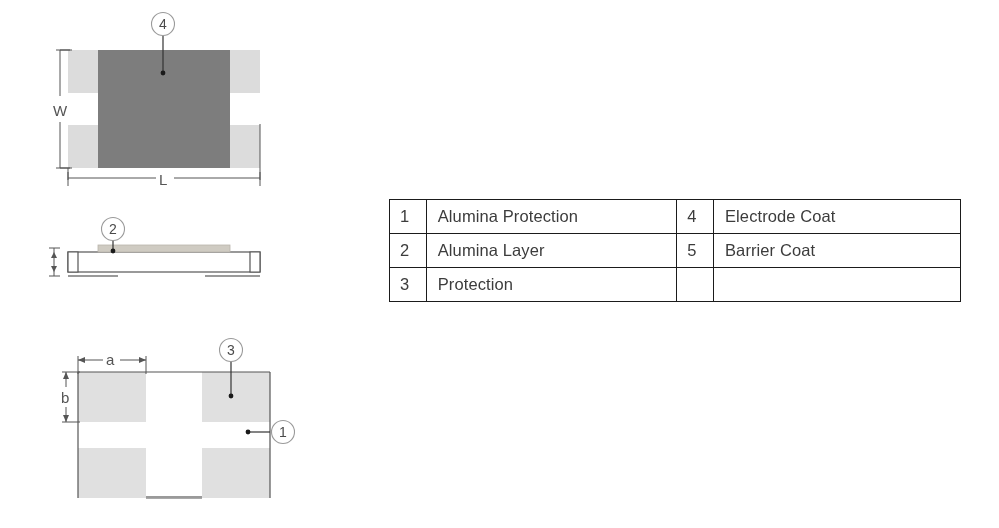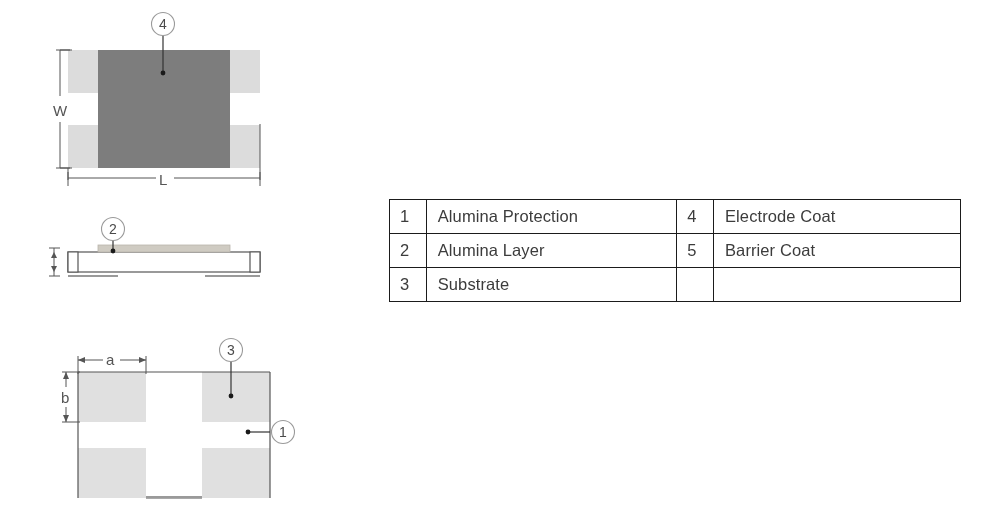--- a/index.html
+++ b/index.html
@@ -203,20 +203,20 @@
         <td class="name-cell">Electrode Coat</td>
       </tr>
       <tr>
         <td class="num-cell">2</td>
         <td class="name-cell">Alumina Layer</td>
         <td class="num-cell">5</td>
         <td class="name-cell">Barrier Coat</td>
       </tr>
       <tr>
         <td class="num-cell">3</td>
-        <td class="name-cell">Substrate</td>
+        <td class="name-cell">Protection</td>
         <td class="num-cell empty-cell"></td>
         <td class="name-cell empty-cell"></td>
       </tr>
     </tbody>
   </table>
 
 </div>
 
 </body></html>

